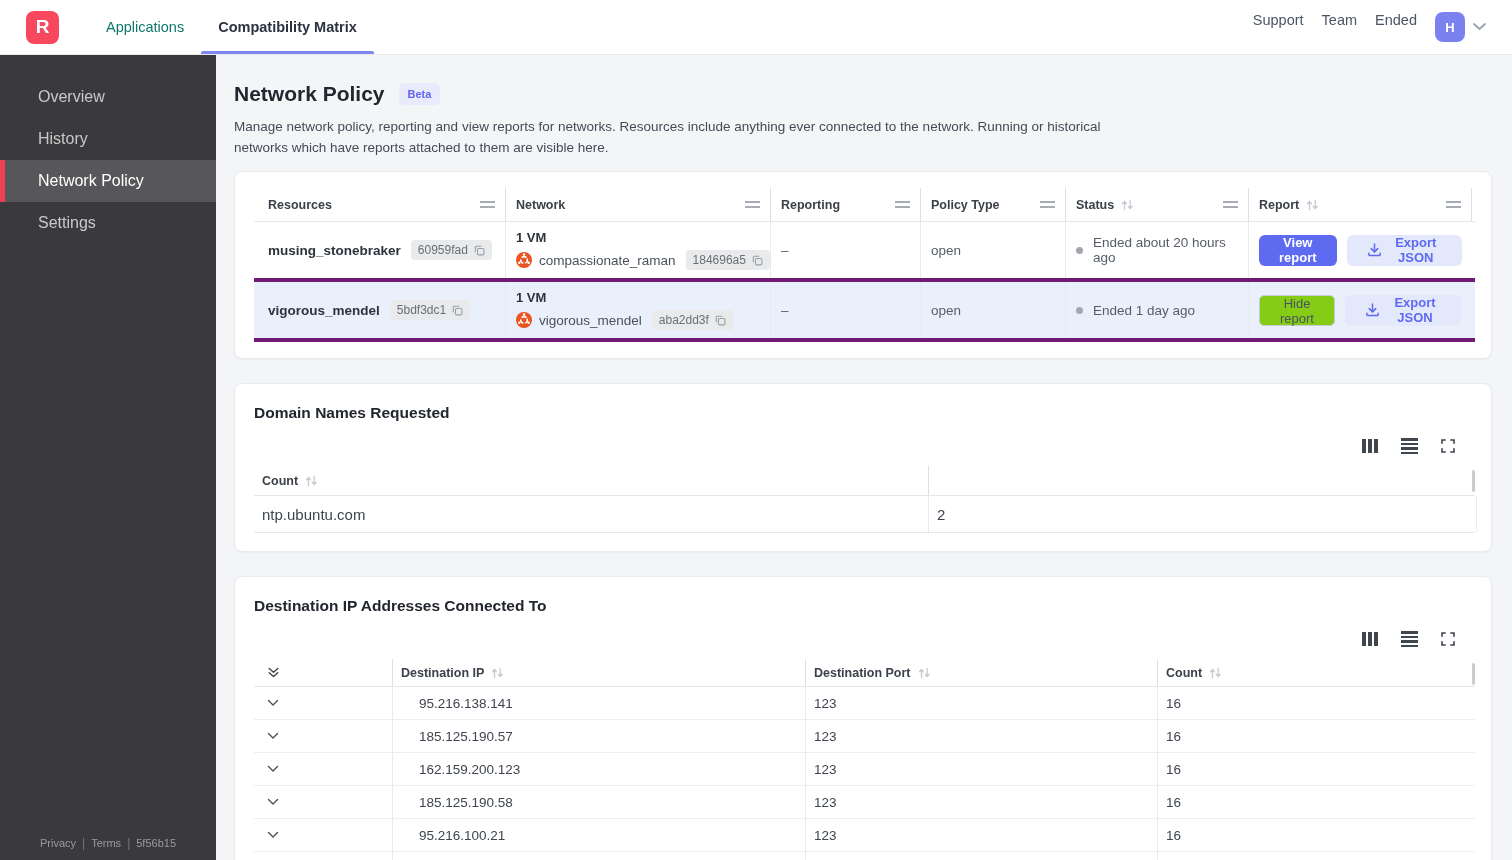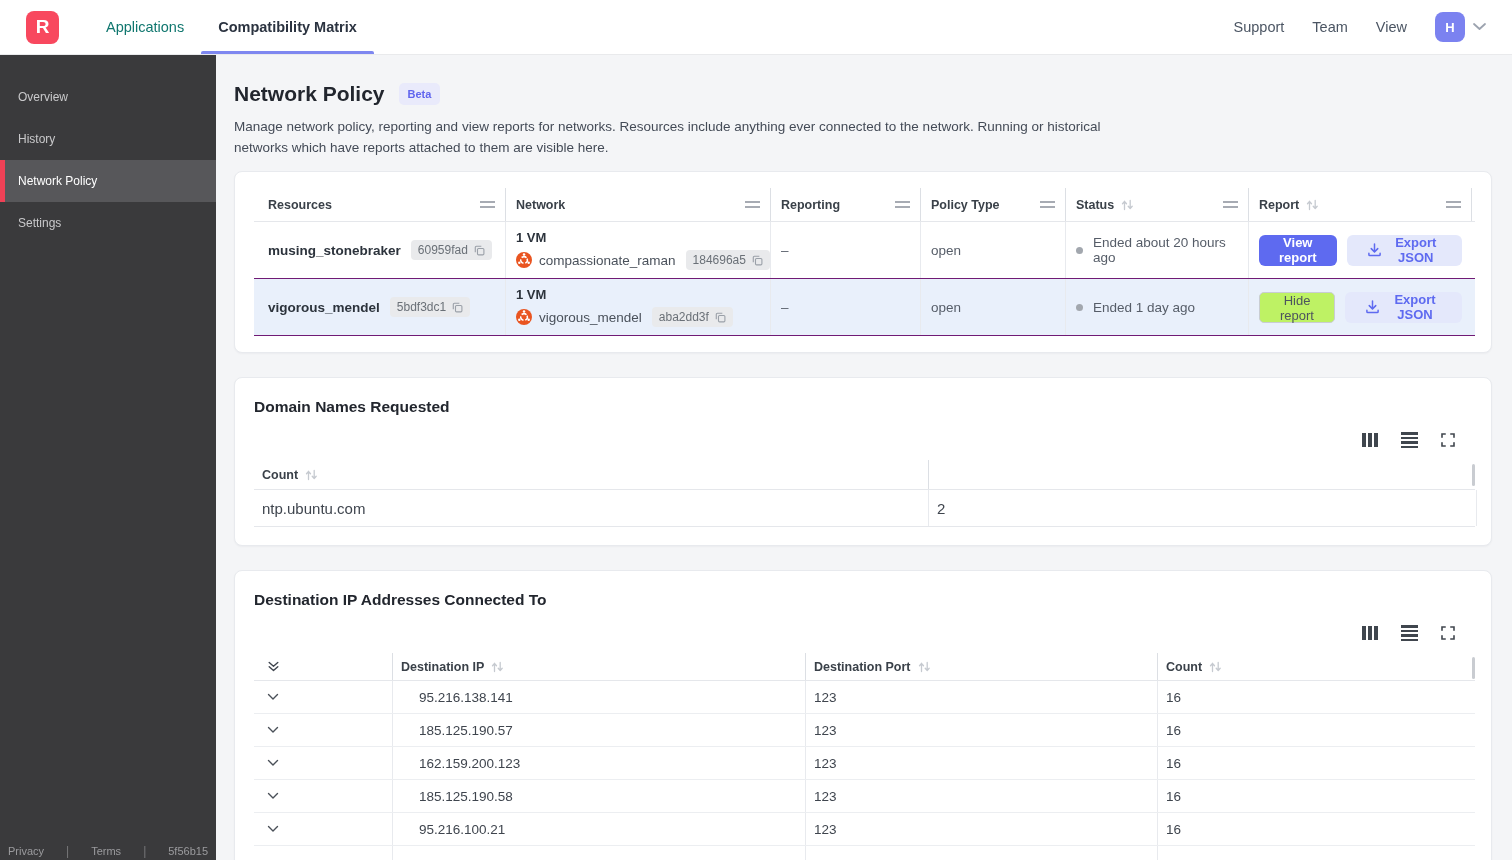--- a/index.html
+++ b/index.html
@@ -13,34 +13,34 @@
             padding:0 26px; z-index:20; }
   .nav-left { display:flex; align-items:center; height:100%; }
   .logo { width:33px; height:33px; border-radius:8px; background:#f8485e; color:#fff; font-weight:bold;
           font-size:19px; display:flex; align-items:center; justify-content:center; cursor:pointer; }
   .nav-tabs { display:flex; height:100%; margin-left:30px; }
   .nav-tab { display:flex; align-items:center; height:100%; padding:0 17px; font-size:14.5px; color:#0f766e;
              cursor:pointer; position:relative; text-decoration:none; }
   .nav-tab.active { color:#2b3340; font-weight:bold; }
   .nav-tab.active::after { content:""; position:absolute; left:0; right:0; bottom:0; height:3px;
              background:#7e87f0; border-radius:2px 2px 0 0; }
-  .nav-right { display:flex; align-items:center; gap:28px; }
+  .nav-right { display:flex; align-items:flex-start; gap:18px; }
   .nav-link { font-size:14.5px; color:#4b5563; cursor:pointer; text-decoration:none; }
   .user-box { display:flex; align-items:center; gap:8px; cursor:pointer; }
   .avatar { width:30px; height:30px; border-radius:8px; background:#7b82f0; color:#fff; font-size:13px;
             font-weight:bold; display:flex; align-items:center; justify-content:center; }
 
   
   .sidebar { position:absolute; top:55px; left:0; width:216px; height:805px; background:#3a3a3c; }
   .side-list { margin-top:21px; }
   .side-item { height:42px; display:flex; align-items:center; border-left:5px solid transparent;
-               padding-left:13px; font-size:12px; color:#c9c9cb; cursor:pointer; }
+               padding-left:33px; font-size:16px; color:#c9c9cb; cursor:pointer; }
   .side-item.active { background:#57575a; color:#fff; border-left-color:#ef4156; }
-  .side-footer { position:absolute; bottom:2px; left:0; width:100%; display:flex; align-items:center;
-                 justify-content:center; gap:22px; font-size:11px; color:#9b9b9e; }
+  .side-footer { position:absolute; bottom:10px; left:0; width:100%; display:flex; align-items:center;
+                 justify-content:center; gap:6px; font-size:11px; color:#9b9b9e; }
   .side-footer .sep { color:#77777a; font-size:12px; }
   .side-footer a { color:#9b9b9e; text-decoration:none; cursor:pointer; }
 
   
   .main { position:absolute; top:55px; left:216px; width:1296px; height:805px; overflow:hidden;
           padding:27px 20px 0 18px; background:#f4f5f7; }
   .page-head { display:flex; align-items:center; gap:14px; }
   .page-head h1 { font-size:21px; font-weight:bold; color:#22262e; }
   .beta { background:#e9eafb; color:#6165ee; font-size:11px; font-weight:bold; padding:5px 9px; border-radius:5px; }
   .desc { margin-top:10px; font-size:13.5px; line-height:21px; color:#444b57; max-width:880px; }
@@ -56,37 +56,37 @@
   .dragbar { width:15px; height:7px; border-top:2px solid #a7abb3; border-bottom:2px solid #a7abb3;
              margin-left:auto; cursor:col-resize; }
   .sorticon { margin-left:7px; }
 
   
   .t1-head { display:grid; grid-template-columns:252px 265px 150px 145px 183px 223px; height:34px;
              border-bottom:1px solid #e5e7eb; }
   .t1-head .th { border-right:1px solid #dcdfe4; cursor:pointer; }
   .t1-head .th:first-child { padding-left:14px; }
   .t1-row { display:grid; grid-template-columns:252px 265px 150px 145px 183px 223px; min-height:55px;
-            border-bottom:1px solid #701a75; font-size:13.5px; color:#565d68; cursor:pointer; }
+            border-bottom:4px solid #701a75; font-size:13.5px; color:#565d68; cursor:pointer; }
   .t1-row.hl { background:#e9f0fb; }
   .t1-row .td { display:flex; align-items:center; padding:0 10px; border-right:1px solid #e8eaee; }
   .t1-row .td:first-child { padding-left:14px; }
   .t1-row .td:last-child { border-right:none; }
   .nm { font-weight:bold; color:#2c333c; }
   .pill { display:inline-flex; align-items:center; gap:6px; background:#e9eaec; border-radius:4px;
           padding:3px 7px; font-size:12px; color:#6a7077; margin-left:10px; white-space:nowrap; }
   .copy-btn { cursor:pointer; display:inline-flex; }
   .td-res { flex-direction:column; align-items:flex-start !important; justify-content:center; gap:5px; padding:8px 10px !important; }
   .vm { font-weight:bold; color:#2c333c; font-size:13px; }
   .resline { display:flex; align-items:center; gap:7px; color:#4a515b; }
   .resline .pill { margin-left:3px; }
   .dot { width:7px; height:7px; border-radius:50%; background:#a2a7ae; margin-right:10px; flex:none; }
   .btn-primary { background:#5e6af0; color:#fff; font-size:13px; font-weight:bold; padding:0 13px; height:31px;
                  border:none; border-radius:6px; cursor:pointer; font-family:inherit; }
-  .btn-outline { background:#bef264; color:#4d545e; font-size:13px; padding:0 13px; height:31px;
+  .btn-outline { background:#84cc16; color:#4d545e; font-size:13px; padding:0 13px; height:31px;
                  border:1px solid #c9cdd3; border-radius:5px; cursor:pointer; font-family:inherit; }
   .btn-soft { display:inline-flex; align-items:center; gap:8px; background:#e4e8fb; color:#5e6af0;
               font-size:13px; font-weight:bold; padding:0 20px; height:31px; border:none; border-radius:6px;
               cursor:pointer; margin-left:10px; font-family:inherit;justify-content:center; }
 
   
   .toolbar { display:flex; justify-content:flex-end; align-items:center; gap:23px; margin:16px 20px 0 0; height:16px; }
   .tool { cursor:pointer; display:flex; align-items:center; }
   .cols-icon { display:flex; gap:2px; }
   .cols-icon i { display:block; width:4px; height:14px; background:#40464e; }
@@ -125,21 +125,21 @@
         <span>R</span>
       </div>
     <nav class="nav-tabs">
       <a class="nav-tab">Applications</a>
       <a class="nav-tab active">Compatibility Matrix</a>
     </nav>
   </div>
   <div class="nav-right">
     <a class="nav-link">Support</a>
     <a class="nav-link">Team</a>
-    <a class="nav-link">View</a>
+    <a class="nav-link">Ended</a>
     <div class="user-box">
       <div class="avatar">H</div>
       <span>
         <svg width="13" height="8" viewBox="0 0 13 8" fill="none">
             <path d="M1 1l5.5 5L12 1" stroke="#9ca3af" stroke-width="1.8" stroke-linecap="round" stroke-linejoin="round"></path>
           </svg>
       </span>
     </div>
   </div>
 </header>

